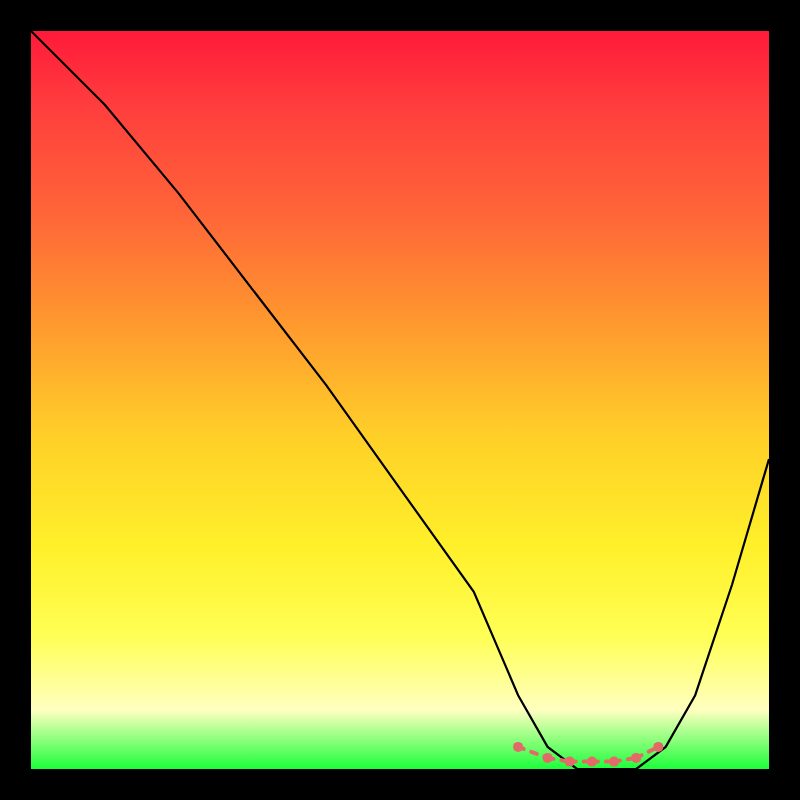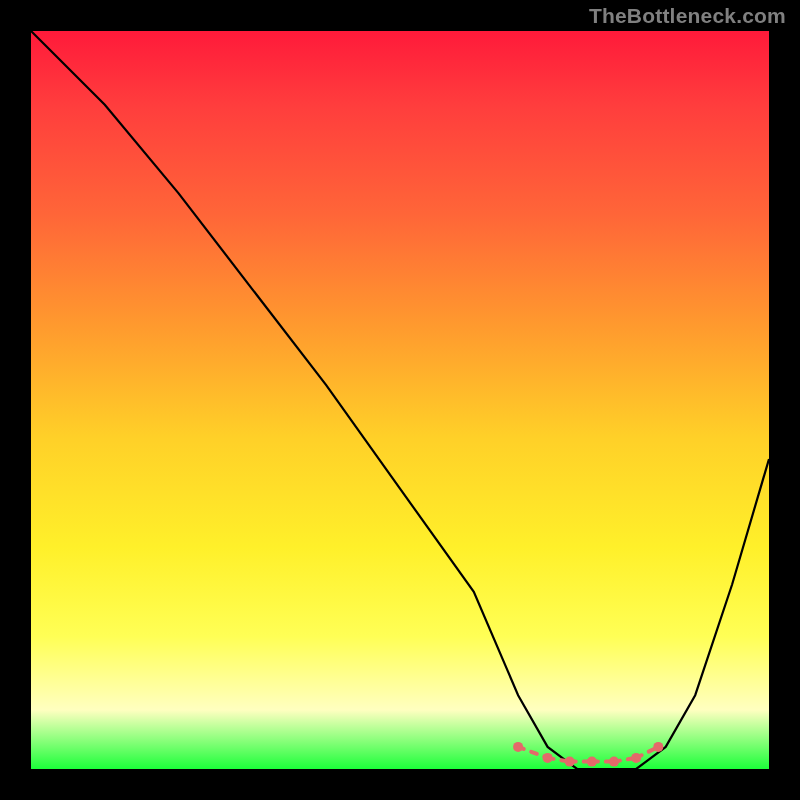--- a/index.html
+++ b/index.html
@@ -52,21 +52,20 @@
     font-size: 21px;
     font-weight: 600;
     letter-spacing: 0.2px;
   }
 </style>
 </head>
 <body>
 
 <div class="stage">
 
-  <div class="watermark">TheBottleneck.com</div>
 
   <div class="plot">
     <svg class="curve" viewBox="0 0 738 738" preserveAspectRatio="none">
       <path id="curve-path" fill="none" stroke-width="2.2" d="M0.0 0.0 L73.8 73.8 L147.6 162.4 L221.4 258.3 L295.2 354.2 L369.0 457.6 L442.8 560.9 L487.1 664.2 L516.6 715.9 L546.1 738.0 L575.6 738.0 L605.2 738.0 L634.7 715.9 L664.2 664.2 L701.1 553.5 L738.0 428.0" stroke="#000000"></path>
       <g id="highlight-group">
           <circle cx="487.1" cy="715.9" r="5" fill="#e46a6a"></circle>
           <line x1="487.1" y1="715.9" x2="516.6" y2="726.9" stroke="#e46a6a" stroke-width="4" stroke-dasharray="6 8" stroke-linecap="round"></line>
           <circle cx="516.6" cy="726.9" r="5" fill="#e46a6a"></circle>
           <line x1="516.6" y1="726.9" x2="538.7" y2="730.6" stroke="#e46a6a" stroke-width="4" stroke-dasharray="6 8" stroke-linecap="round"></line>
           <circle cx="538.7" cy="730.6" r="5" fill="#e46a6a"></circle>

